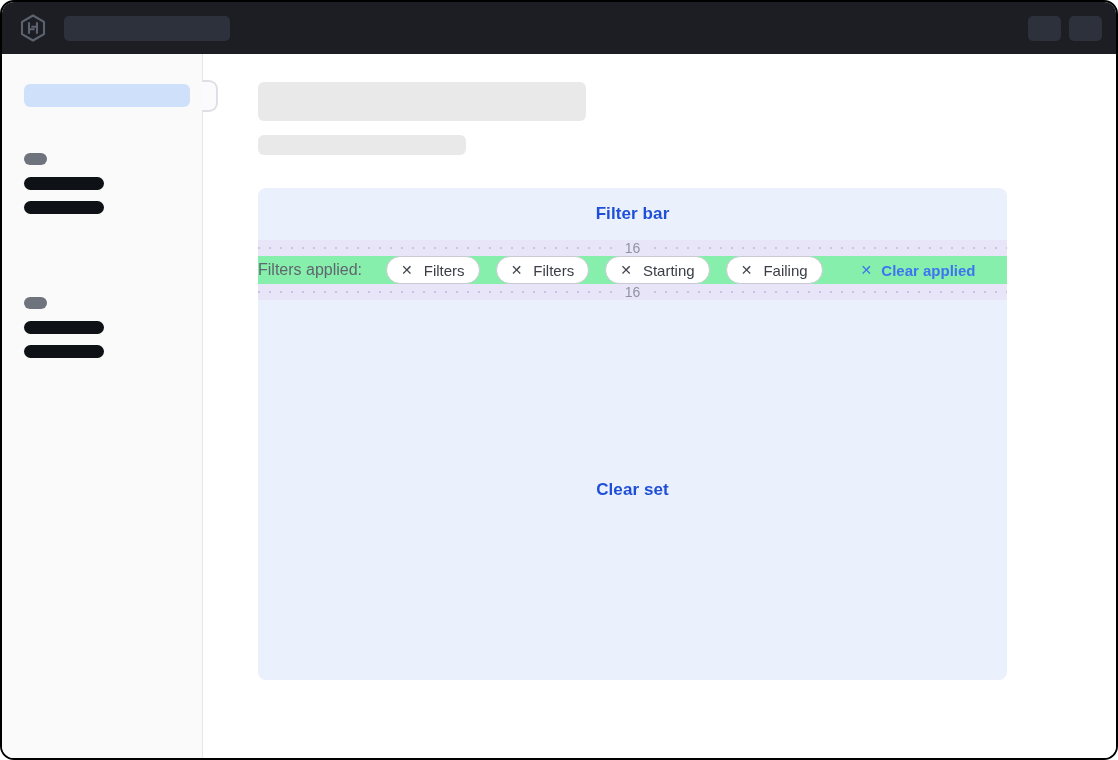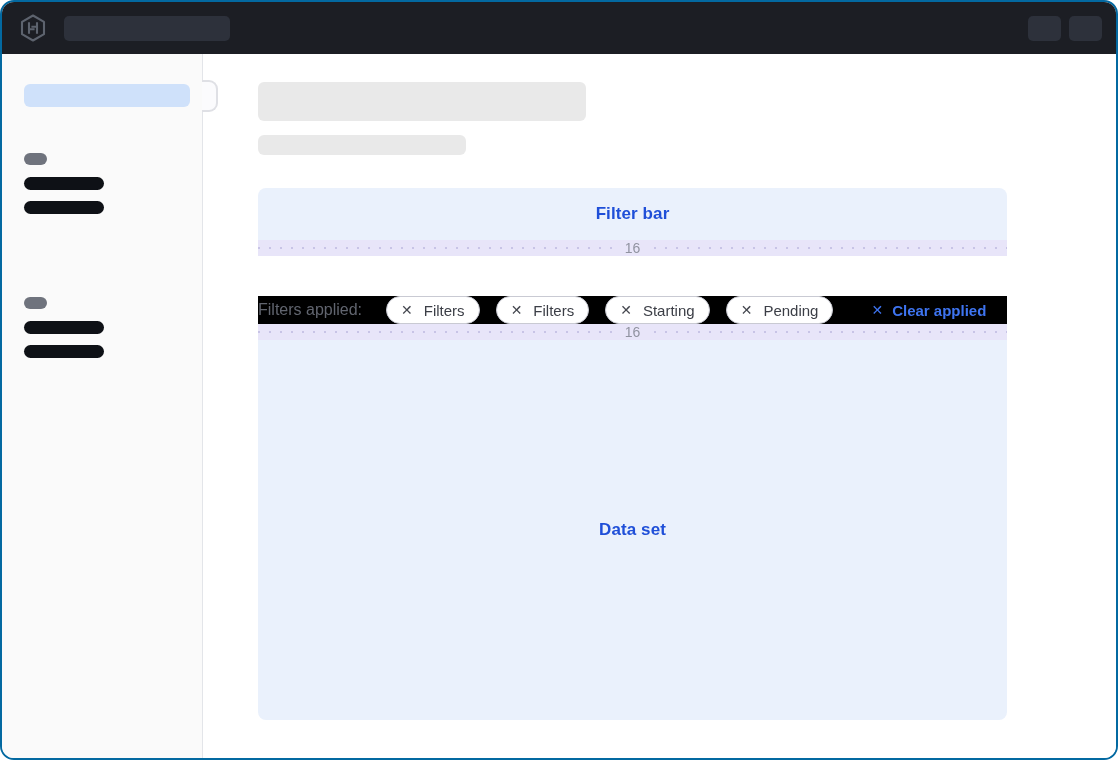--- a/index.html
+++ b/index.html
@@ -2,21 +2,21 @@
 <html><head>
 <meta charset="utf-8">
 <style>
   * { box-sizing: border-box; margin: 0; padding: 0; }
   html, body { background: #ffffff; font-family: "Liberation Sans", sans-serif; }
 
   .window {
     position: relative;
     width: 1118px; height: 760px;
     background: #ffffff;
-    border: 2px solid #0369a1;
+    border: 2px solid #000000;
     border-radius: 14px;
     overflow: hidden;
   }
 
   
   .topbar {
     position: absolute; top: 0; left: 0; right: 0;
     height: 52px;
     background: #1c1e24;
     display: flex; align-items: center;
@@ -109,22 +109,21 @@
   .gap-value {
     position: relative; z-index: 1;
     background: #e8e5f9;
     padding: 0 10px;
     color: #9193a1; font-size: 14px; line-height: 16px;
   }
 
   .filters-row {
     height: 28px;
     display: flex; align-items: center;
-    background: #000000;
-    margin-top: 40px;
+    background: #86efac;
   }
   .filters-label {
     color: #61656f; font-size: 16px;
     margin-right: 24px;
     white-space: nowrap;
   }
   .pills { display: flex; align-items: center; gap: 16px; }
   .pill {
     height: 28px;
     display: inline-flex; align-items: center;
@@ -209,32 +208,32 @@
           <span class="pill">
             <span class="x">✕</span>
             <span>Filters</span>
           </span>
           <span class="pill">
             <span class="x">✕</span>
             <span>Starting</span>
           </span>
           <span class="pill">
             <span class="x">✕</span>
-            <span>Pending</span>
+            <span>Failing</span>
           </span>
         </div>
         <span class="clear-filters">
           <span class="x">✕</span>
           <span>Clear applied</span>
         </span>
       </div>
 
       <div class="gap-indicator">
         <span class="gap-value">16</span>
       </div>
 
       <div class="data-set">
-        <span class="region-label">Data set</span>
+        <span class="region-label">Clear set</span>
       </div>
     </div>
   </div>
 
 </div>
 
 </body></html>

